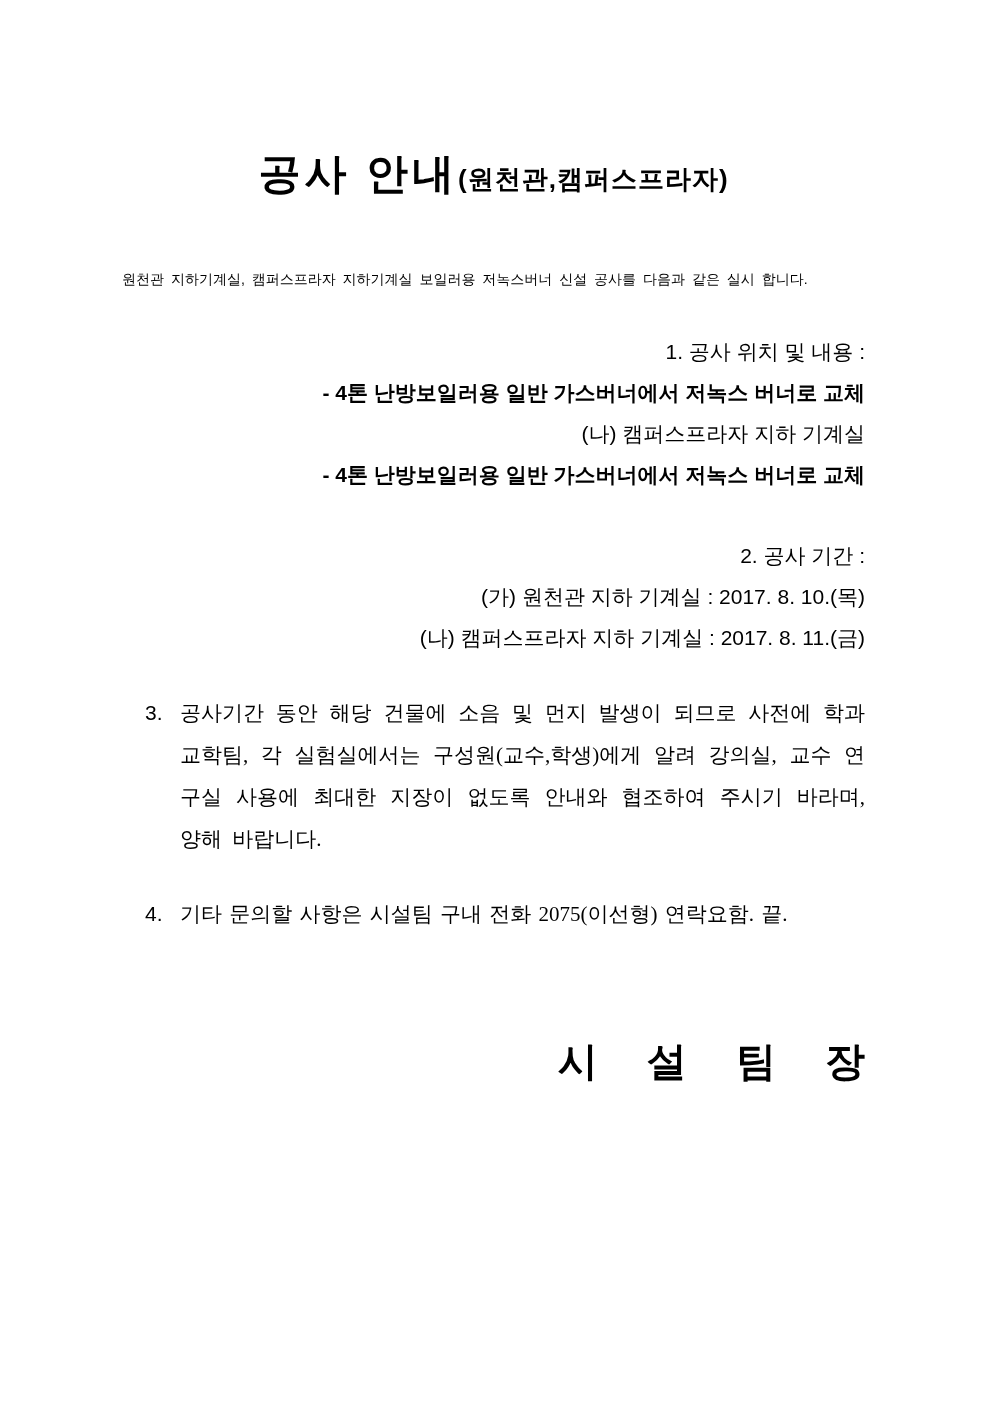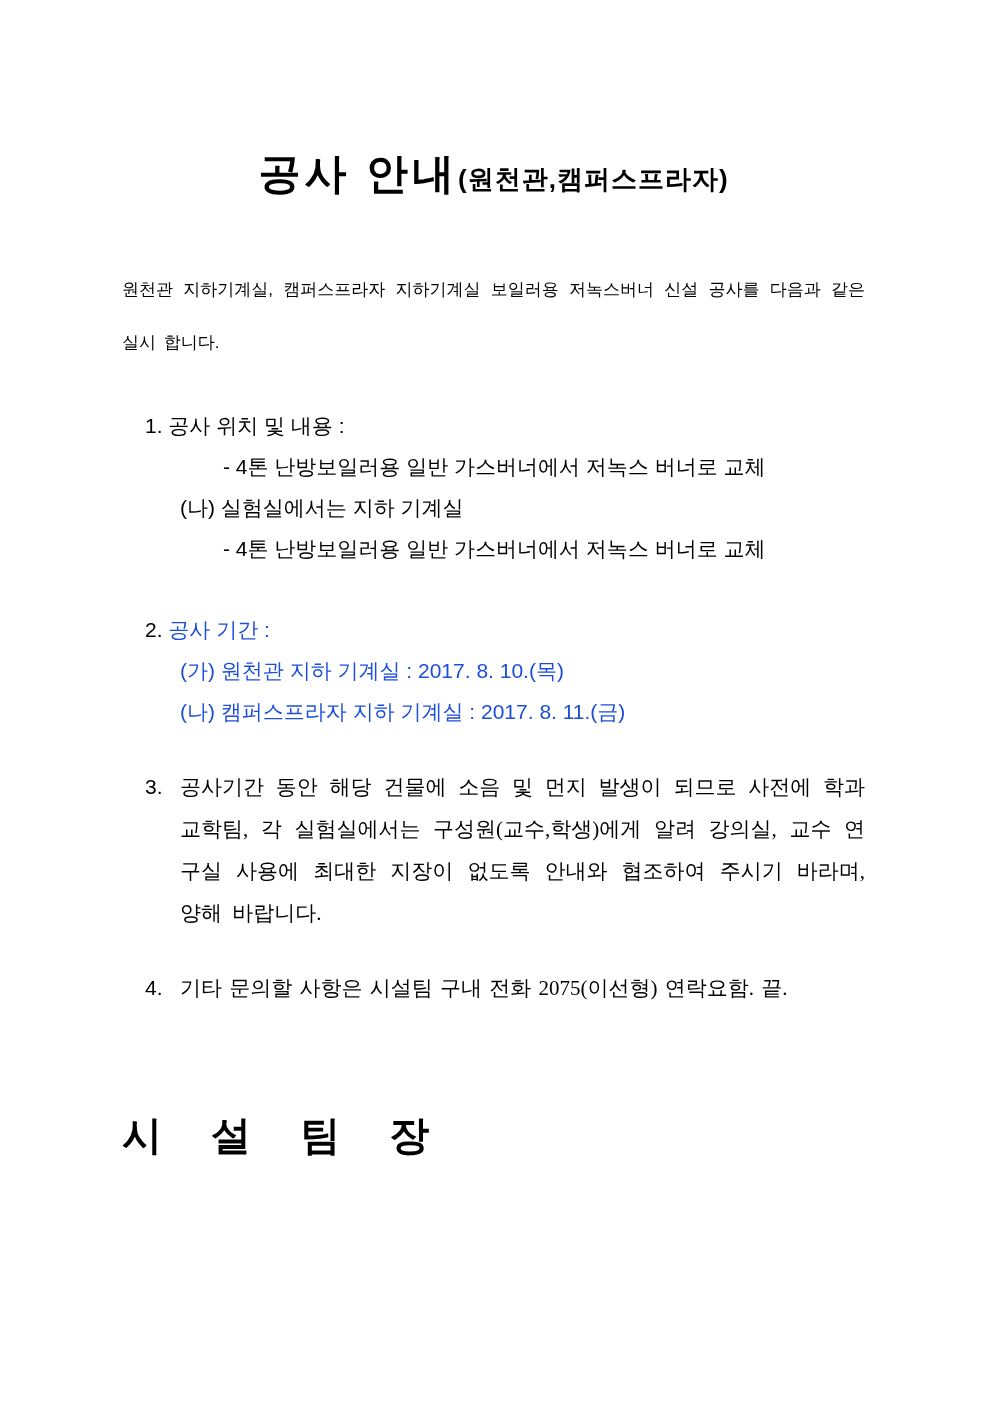--- a/index.html
+++ b/index.html
@@ -31,35 +31,35 @@
     font-size: 42px;
     letter-spacing: 4px;
   }
   .title-sub {
     font-size: 26px;
     letter-spacing: 1px;
   }
   
   .intro {
     margin: 60px 0 0 0;
-    font-size: 17px;
-    line-height: 53px;
+    font-size: 14px;
+    line-height: 32px;
     text-align: justify;
     word-spacing: 3px;
   }
   
   .section { font-size: 21px; }
-  .sec-line { line-height: 41px; white-space: nowrap; }
+  .sec-line { line-height: 41px; white-space: nowrap; text-align: right; }
   .lvl-head   { padding-left: 23px; }  
   .lvl-item   { padding-left: 58px; }  
-  .lvl-detail { padding-left: 101px; } 
+  .lvl-detail { padding-left: 101px; font-weight: bold; } 
   .num { display: inline; }
   .sec1 { margin-top: 36px; }
   .sec2 { margin-top: 40px; }
-  .sec2 .red-text { color: #1d4ed8; }
+  .sec2 .red-text { color: #000000; }
   
   .hang {
     display: flex;
     align-items: flex-start;
   }
   .hang .hang-num {
     flex: 0 0 35px;
     padding-left: 23px;
     line-height: 42px;
   }
@@ -69,41 +69,41 @@
     text-align: justify;
     word-spacing: 5px;
     font-family: Liberation Serif, serif;
   }
   .sec3 { margin-top: 34px; }
   .sec4 { margin-top: 33px; }
   .sec4 .hang-text { text-align: left; word-spacing: 2px; }
   
   .signature {
     margin: 100px 0 4px 0;
-    text-align: left;
+    text-align: right;
     font-size: 40px;
     font-weight: bold;
     line-height: 52px;
     word-spacing: 38px;
     white-space: nowrap;
   }
 </style>
 </head>
 <body>
 
 <div class="page">
 
   <h1 class="doc-title"><span class="title-main">공사 안내</span><span class="title-sub">(원천관,캠퍼스프라자)</span></h1>
 
   <p class="intro">원천관 지하기계실, 캠퍼스프라자 지하기계실 보일러용 저녹스버너 신설 공사를  다음과 같은 실시 합니다.</p>
 
   <div class="section sec1">
     <div class="sec-line lvl-head"><span class="num">1.</span> <span>공사 위치 및 내용 :</span></div>
     <div class="sec-line lvl-detail">- 4톤 난방보일러용 일반 가스버너에서 저녹스 버너로 교체</div>
-    <div class="sec-line lvl-item">(나) 실험실에서는 지하 기계실</div>
+    <div class="sec-line lvl-item">(나) 캠퍼스프라자 지하 기계실</div>
     <div class="sec-line lvl-detail">- 4톤 난방보일러용 일반 가스버너에서 저녹스 버너로 교체</div>
   </div>
 
   <div class="section sec2">
     <div class="sec-line lvl-head"><span class="num">2.</span> <span class="red-text">공사 기간 :</span></div>
     <div class="sec-line lvl-item red-text">(가) 원천관 지하 기계실 : 2017. 8. 10.(목)</div>
     <div class="sec-line lvl-item red-text">(나) 캠퍼스프라자 지하 기계실 : 2017. 8. 11.(금)</div>
   </div>
 
   <div class="section sec3 hang">

